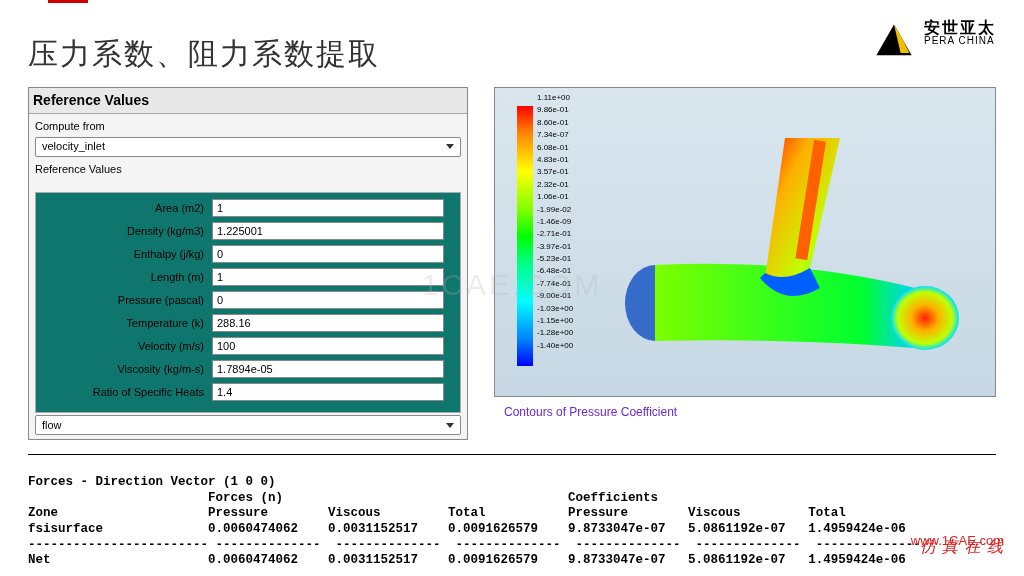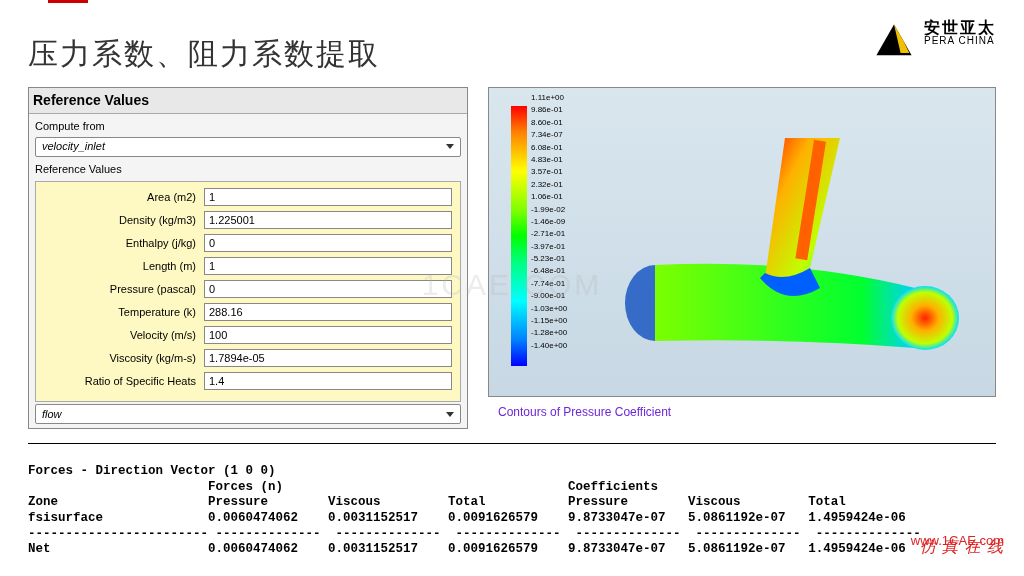--- a/index.html
+++ b/index.html
@@ -6,29 +6,29 @@
   body { font-family: Arial, "Microsoft YaHei", sans-serif; font-size: 12px; background: #fff; width: 1024px; height: 576px; position: relative; overflow: hidden; }
   .slide { width: 100%; height: 100%; padding: 10px 28px 0 28px; }
   .hdr { display: flex; justify-content: space-between; align-items: flex-start; }
   .title { font-size: 30px; font-weight: 300; color: #333; margin: 24px 0 8px 0; letter-spacing: 2px; }
   .logo { display: flex; gap: 8px; margin-top: 10px; }
   .logo svg { width: 44px; height: 44px; }
   .logo-text { display: flex; flex-direction: column; line-height: 1; }
   .logo-text .cn { font-size: 16px; font-weight: bold; color: #000; letter-spacing: 2px; }
   .logo-text .en { font-size: 10px; color: #000; letter-spacing: 1px; }
   .red-bar { height: 3px; background: #c00; width: 40px; position: absolute; top: 0; left: 48px; }
-  .content { display: flex; gap: 20px; margin-top: 4px; }
+  .content { display: flex; gap: 26px; margin-top: 4px; }
   .left { width: 440px; border: 1px solid #888; background: #f4f4f4; padding: 4px 6px; font-family: Verdana, sans-serif; font-size: 12px; line-height: 1.5; }
   .panel-hdr { font-weight: bold; font-size: 14px; background: #e8e8e8; padding: 2px 4px; margin: -4px -6px 4px -6px; border-bottom: 1px solid #aaa; }
   .sect-lbl { font-size: 11px; margin-top: 2px; }
-  .dropdown { display: flex; align-items: center; background: #fff; border: 1px solid #888; border-radius: 2px; height: 20px; padding: 0 6px; margin-top: 2px; font-size: 11px; font-style: italic; }
+  .dropdown { display: flex; align-items: center; background: #fff; border: 1px solid #888; border-radius: 2px; height: 20px; padding: 0 6px; margin-top: 2px; font-size: 11px; }
   .dropdown .dd-text { flex: 1; }
   .dd-arrow { width: 0; height: 0; border-left: 4px solid transparent; border-right: 4px solid transparent; border-top: 5px solid #333; }
   .sect-lbl.mt { margin-top: 4px; }
-  .ref-box { border: 1px solid #aaa; margin-top: 4px; padding: 6px 8px; background: #fef9c3; }
+  .ref-box { border: 1px solid #aaa; margin-top: 15px; padding: 6px 16px; background: #0f766e; }
   .frow { display: flex; align-items: center; margin-bottom: 5px; }
   .flbl { width: 160px; text-align: right; padding-right: 8px; font-size: 11px; }
   .finp { flex: 1; border: 1px solid #888; background: #fff; padding: 1px 4px; font-size: 11px; height: 18px; }
   .right { flex: 1; }
   .viz { width: 100%; height: 310px; background: linear-gradient(#d9e6ee, #c7d8e4); border: 1px solid #888; position: relative; }
   .colorbar { position: absolute; left: 22px; top: 18px; width: 16px; height: 260px; background: linear-gradient(#ff0000 0%, #ff8000 10%, #ffff00 25%, #80ff00 40%, #00ff00 50%, #00ff80 60%, #00ffff 75%, #0080ff 90%, #0000ff 100%); }
   .ticks { position: absolute; left: 42px; top: 4px; font-size: 8px; color: #000; line-height: 12.4px; }
   .tick { height: 12.4px; white-space: nowrap; }
   .pipe { position: absolute; right: 20px; top: 50px; width: 360px; height: 220px; }
   .caption { font-size: 12px; color: #6d28d9; margin-top: 8px; margin-left: 10px; }

